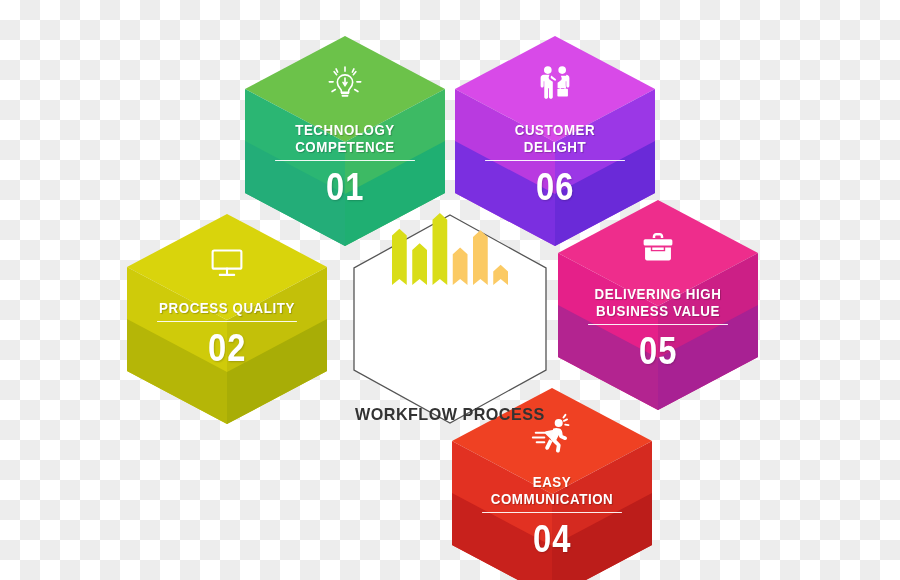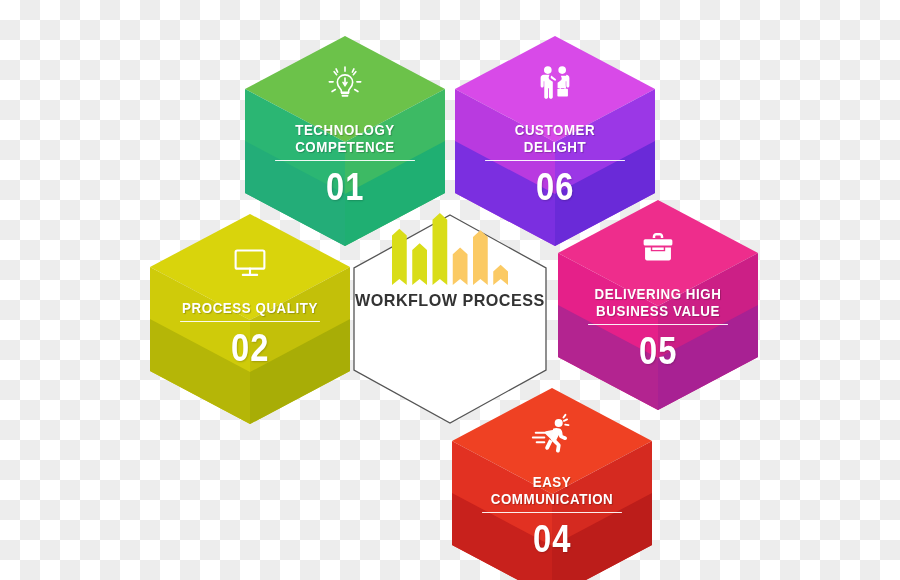--- a/index.html
+++ b/index.html
@@ -103,21 +103,21 @@
     inset: 0;
     width: 100%;
     height: 100%;
   }
   .center-content {
     position: absolute;
     inset: 0;
     display: flex;
     flex-direction: column;
     align-items: center;
-    justify-content: flex-start;
+    justify-content: space-between;
     pointer-events: none;
   }
   .center-chart {
     width: 116px;
     height: 72px;
     margin-bottom: 6px;
   }
   .center-chart svg { position: static; width: 100%; height: 100%; }
   .center-label {
     color: #333333;
@@ -228,21 +228,21 @@
           </g>
         </svg>
       </div>
       <div class="hex-title two-line">EASY
 COMMUNICATION</div>
       <div class="hex-number">04</div>
     </div>
   </div>
 
 
-  <div class="hex" id="hex-5" style="left:148px; top:176px;">
+  <div class="hex" id="hex-5" style="left:125px; top:176px;">
     <svg viewBox="0 0 204 214">
       <polygon class="f-top" points="102,2 202,55 102,108 2,55" fill="#d9d40c"></polygon>
       <polygon class="f-left" points="2,55 102,108 102,212 2,159" fill="#cfcb0a"></polygon>
       <polygon class="f-right" points="202,55 202,159 102,212 102,108" fill="#c3c009"></polygon>
       <polygon class="f-bl" points="2,107 102,160 102,212 2,159" fill="#b5b607"></polygon>
       <polygon class="f-br" points="202,107 202,159 102,212 102,160" fill="#a8ad06"></polygon>
     </svg>
     <div class="hex-content">
       <div class="hex-icon">
         <svg viewBox="0 0 48 48" fill="none" stroke="#ffffff" stroke-width="2.2" stroke-linejoin="round">

